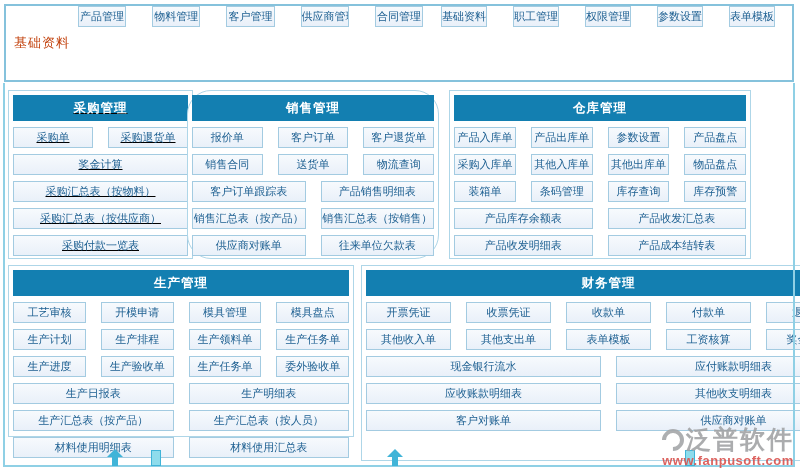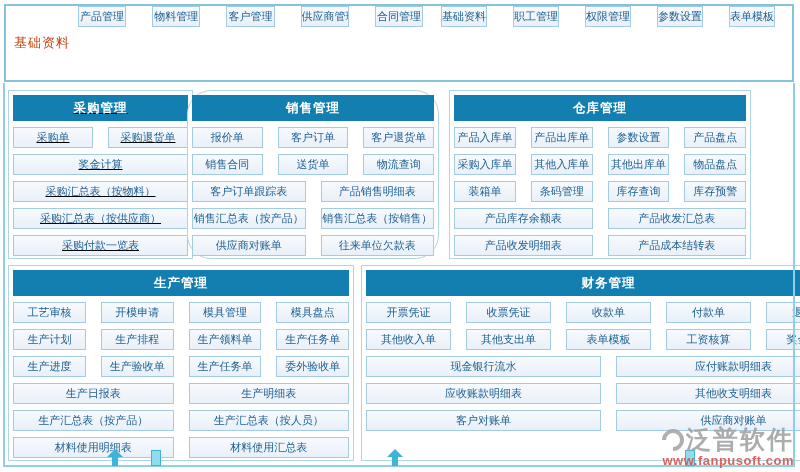--- a/index.html
+++ b/index.html
@@ -40,21 +40,21 @@
   .section-header {
     height: 26px; line-height: 26px; text-align: center;
     background: #137fb1; color: #ffffff; font-weight: bold; font-size: 12.5px;
     letter-spacing: 1px; margin-bottom: 6px;
   }
   .row { display: flex; gap: 15px; margin-bottom: 6px; }
   .row:last-child { margin-bottom: 0; }
   #purchase   { left: 8px;   top: 90px;  width: 185px; height: 169px; text-decoration: underline; }
   #sales      { left: 187px; top: 90px;  width: 252px; height: 169px; border-radius: 24px; }
   #warehouse  { left: 449px; top: 90px;  width: 302px; height: 169px; }
-  #production { left: 8px;   top: 265px; width: 346px; height: 196px; }
+  #production { left: 8px;   top: 265px; width: 346px; height: 172px; }
   #finance    { left: 361px; top: 265px; width: 495px; height: 196px; }
   
   .line { position: absolute; background: #8fd0e5; }
   .line-left   { left: 3px;   top: 83px;  width: 2px;   height: 384px; }
   .line-right  { left: 793px; top: 83px;  width: 2px;   height: 384px; }
   .line-bottom { left: 3px;   top: 465px; width: 792px; height: 2px; }
   
   .up-arrow { position: absolute; width: 16px; }
   .up-arrow .head {
     width: 0; height: 0; margin: 0 auto;
@@ -66,21 +66,21 @@
   #up-arrow-2 { left: 387px; top: 449px; }
   .conn-bar {
     position: absolute; width: 10px; height: 16px; top: 450px;
     background: #8edcec; border: 1px solid #40b4d8;
   }
   #conn-bar-1 { left: 151px; }
   #conn-bar-2 { left: 685px; }
   
   .watermark {
     position: absolute; right: 6px; top: 423px; z-index: 5;
-    display: flex; flex-direction: column; align-items: flex-end; opacity: 0.9;
+    display: flex; flex-direction: column; align-items: center; opacity: 0.9;
   }
   .wm-brand-row { display: flex; align-items: center; gap: 2px; }
   .wm-logo {
     width: 22px; height: 22px; border-radius: 50%;
     border: 4px solid #a5a7a9; border-left-color: transparent;
     transform: rotate(-45deg); display: inline-block;
   }
   .wm-brand { color: #a2a4a6; font-weight: bold; font-size: 25px; letter-spacing: 2px; }
   .wm-url { color: #d9534f; font-weight: bold; font-size: 13px; margin-top: -3px; letter-spacing: 0.5px; }
 </style>

